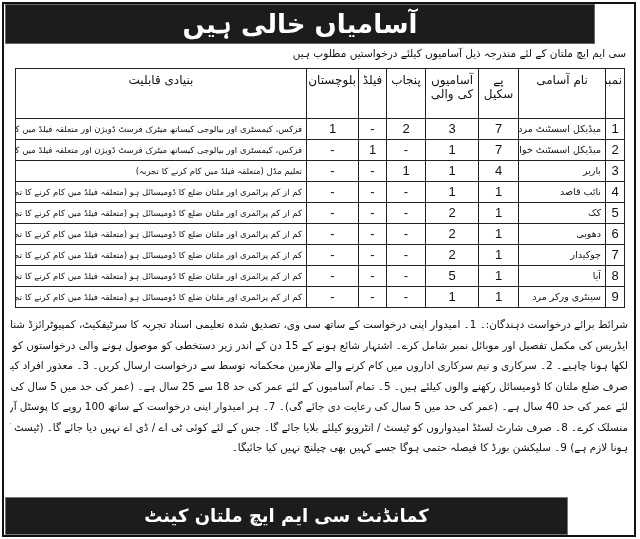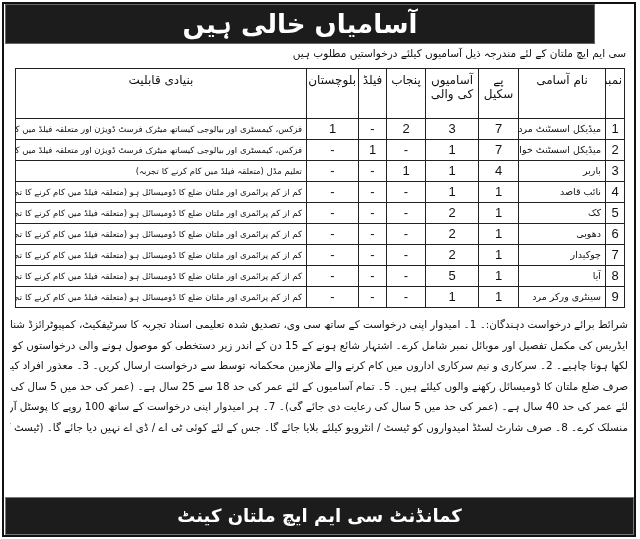--- a/index.html
+++ b/index.html
@@ -21,21 +21,21 @@
     table.posts th { font-weight: normal; font-size: 12px; height: 45px; vertical-align: top;
                      padding-top: 4px; line-height: 14px; }
     table.posts td { height: 20px; font-size: 11px; line-height: 12px; }
     table.posts td.name { text-align: right; font-size: 9.5px; padding-right: 4px; margin-top: 24px; }
     table.posts td.qual { text-align: right; font-size: 8.5px; padding-right: 4px; }
     table.posts td.qual.center { text-align: right; }
     table.posts td.num { font-family: "Liberation Sans", sans-serif; font-size: 13px; }
     .terms { position: absolute; left: 10px; right: 12px; top: 314px; direction: rtl;
              text-align: justify; font-size: 10.4px; line-height: 20.5px; }
     .terms p { margin: 0; white-space: nowrap; overflow: hidden; }
-    .footer { position: absolute; left: 5px; top: 497px; width: 629px; height: 38px;
+    .footer { position: absolute; left: 5px; top: 497px; width: 563px; height: 38px;
               background: #1c1c1c; border: 1px solid #777; box-sizing: border-box;
               color: #fff; text-align: center; direction: rtl; }
     .footer .t { font-weight: bold; font-size: 18px; line-height: 36px; }
   </style>
 </head>
 <body>
 
 <div class="frame"></div>
 
 <div class="banner">
@@ -161,17 +161,18 @@
   </tbody>
 </table>
 
 <div class="terms">
   <p>شرائط برائے درخواست دہندگان:۔ 1۔ امیدوار اپنی درخواست کے ساتھ سی وی، تصدیق شدہ تعلیمی اسناد تجربہ کا سرٹیفکیٹ، کمپیوٹرائزڈ شناختی کارڈ کی نقل اور دو عدد پاسپورٹ سائز تصاویر، گھر کے</p>
   <p>ایڈریس کی مکمل تفصیل اور موبائل نمبر شامل کرے۔ اشتہار شائع ہونے کے 15 دن کے اندر زیر دستخطی کو موصول ہونے والی درخواستوں کو قابل غور لایا جائے گا۔ درخواست پر آسامی کا نام واضح طور پر</p>
   <p>لکھا ہونا چاہیے۔ 2۔ سرکاری و نیم سرکاری اداروں میں کام کرنے والے ملازمین محکمانہ توسط سے درخواست ارسال کریں۔ 3۔ معذور افراد کیلئے 2 فیصد کوٹہ مختص ہے۔ 4۔ بی پی ایس 1 کی آسامیاں</p>
   <p>صرف ضلع ملتان کا ڈومیسائل رکھنے والوں کیلئے ہیں۔ 5۔ تمام آسامیوں کے لئے عمر کی حد 18 سے 25 سال ہے۔ (عمر کی حد میں 5 سال کی رعایت دی جائے گی) 6۔ آرمی سے ریٹائرڈ افراد کے</p>
   <p>لئے عمر کی حد 40 سال ہے۔ (عمر کی حد میں 5 سال کی رعایت دی جائے گی)۔ 7۔ ہر امیدوار اپنی درخواست کے ساتھ 100 روپے کا پوسٹل آرڈر CMH Multan کے نام (ناقابل واپسی)</p>
   <p>منسلک کرے۔ 8۔ صرف شارٹ لسٹڈ امیدواروں کو ٹیسٹ / انٹرویو کیلئے بلایا جائے گا۔ جس کے لئے کوئی ٹی اے / ڈی اے نہیں دیا جائے گا۔ (ٹیسٹ / انٹرویو کے وقت اصل اسناد / سرٹیفکیٹ کا ساتھ</p>
+  <p>ہونا لازم ہے) 9۔ سلیکشن بورڈ کا فیصلہ حتمی ہوگا جسے کہیں بھی چیلنج نہیں کیا جائیگا۔</p>
 </div>
 
 <div class="footer">
   <span class="t">کمانڈنٹ سی ایم ایچ ملتان کینٹ</span>
 </div>
 
 </body></html>

